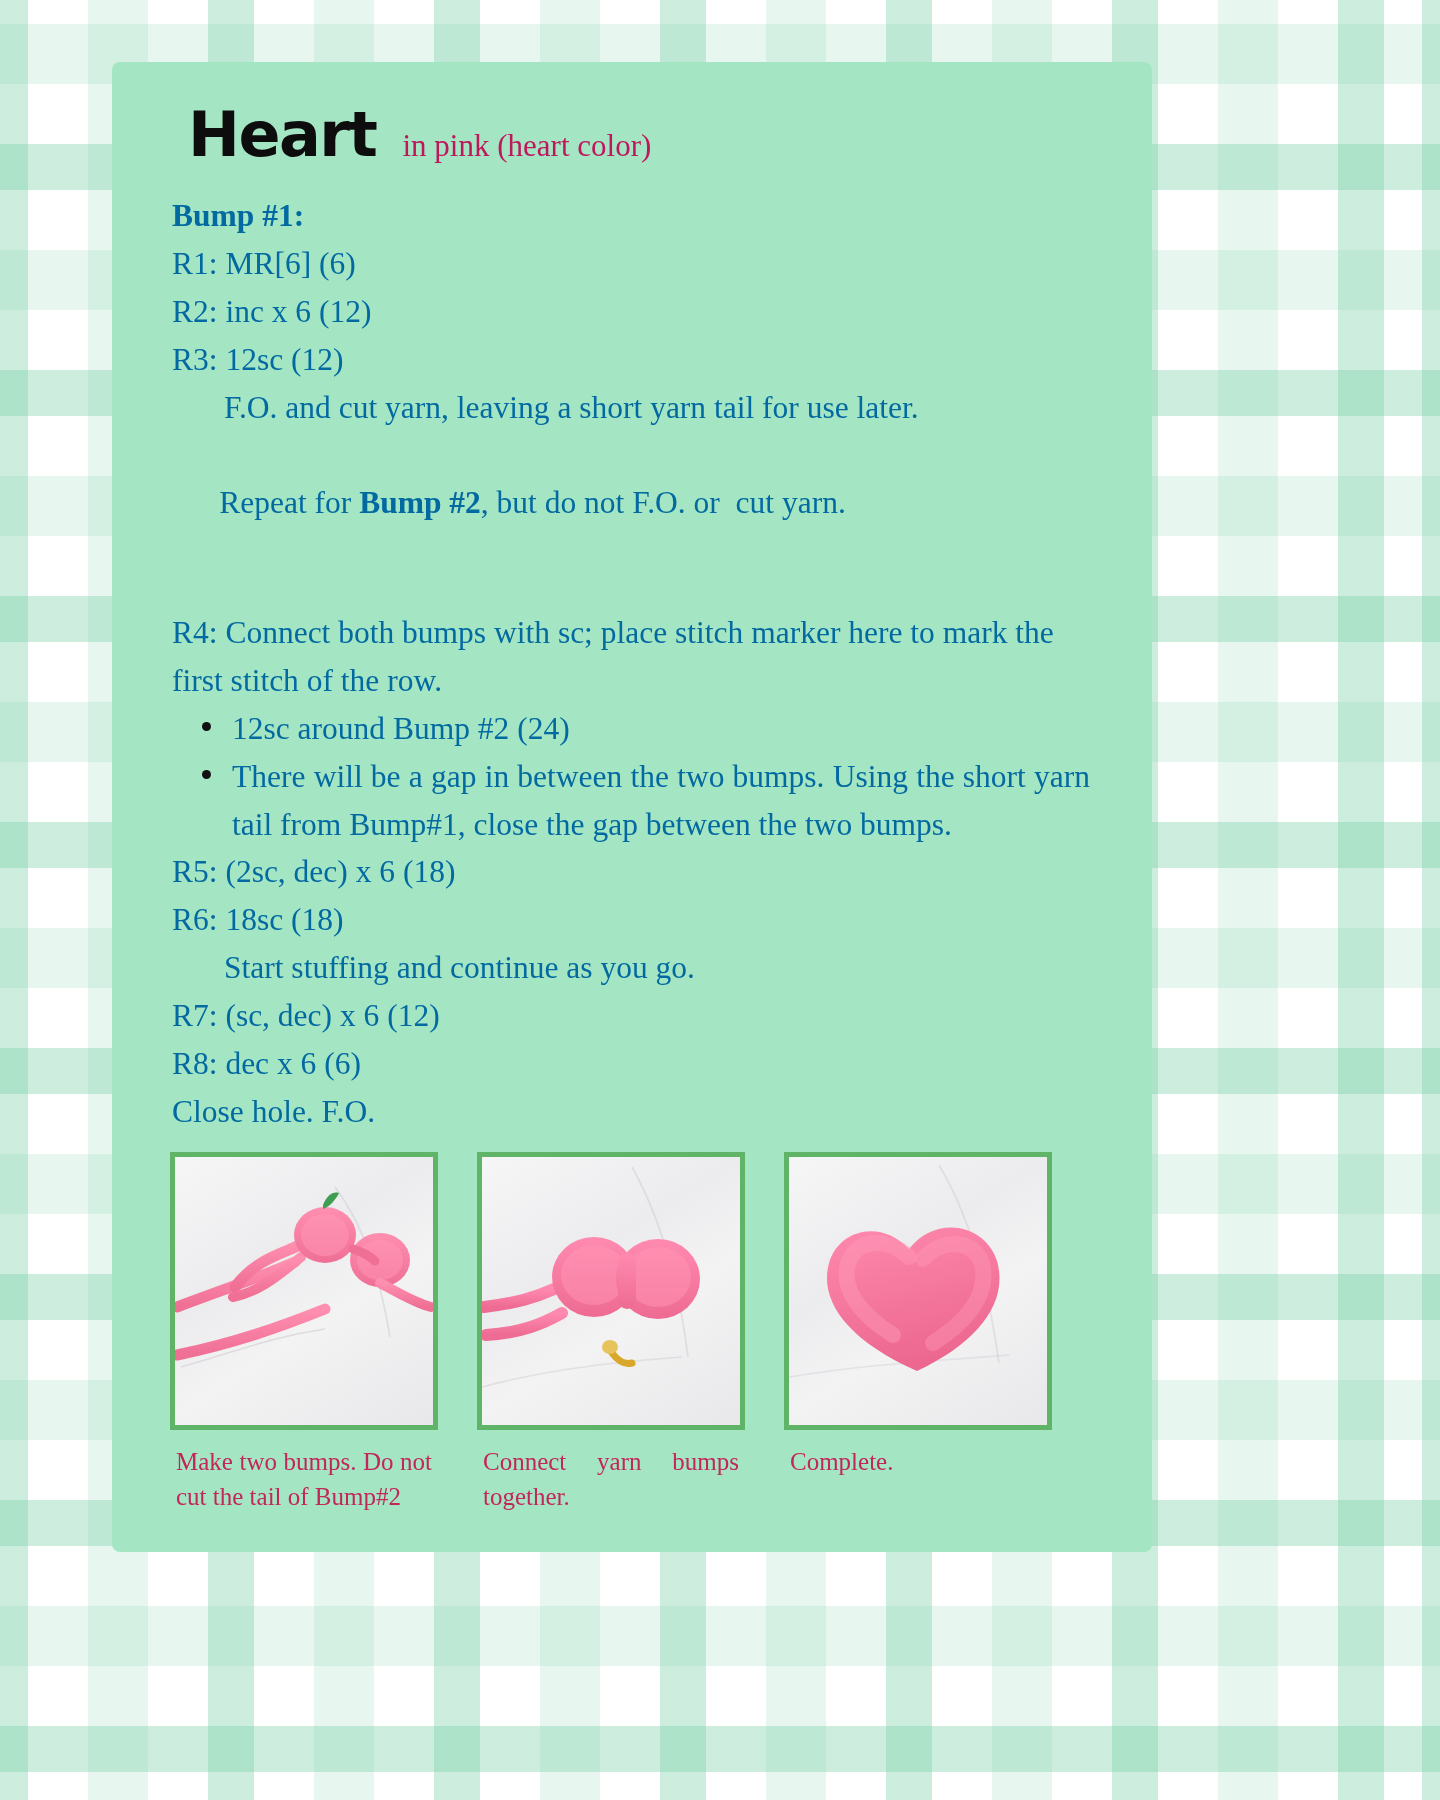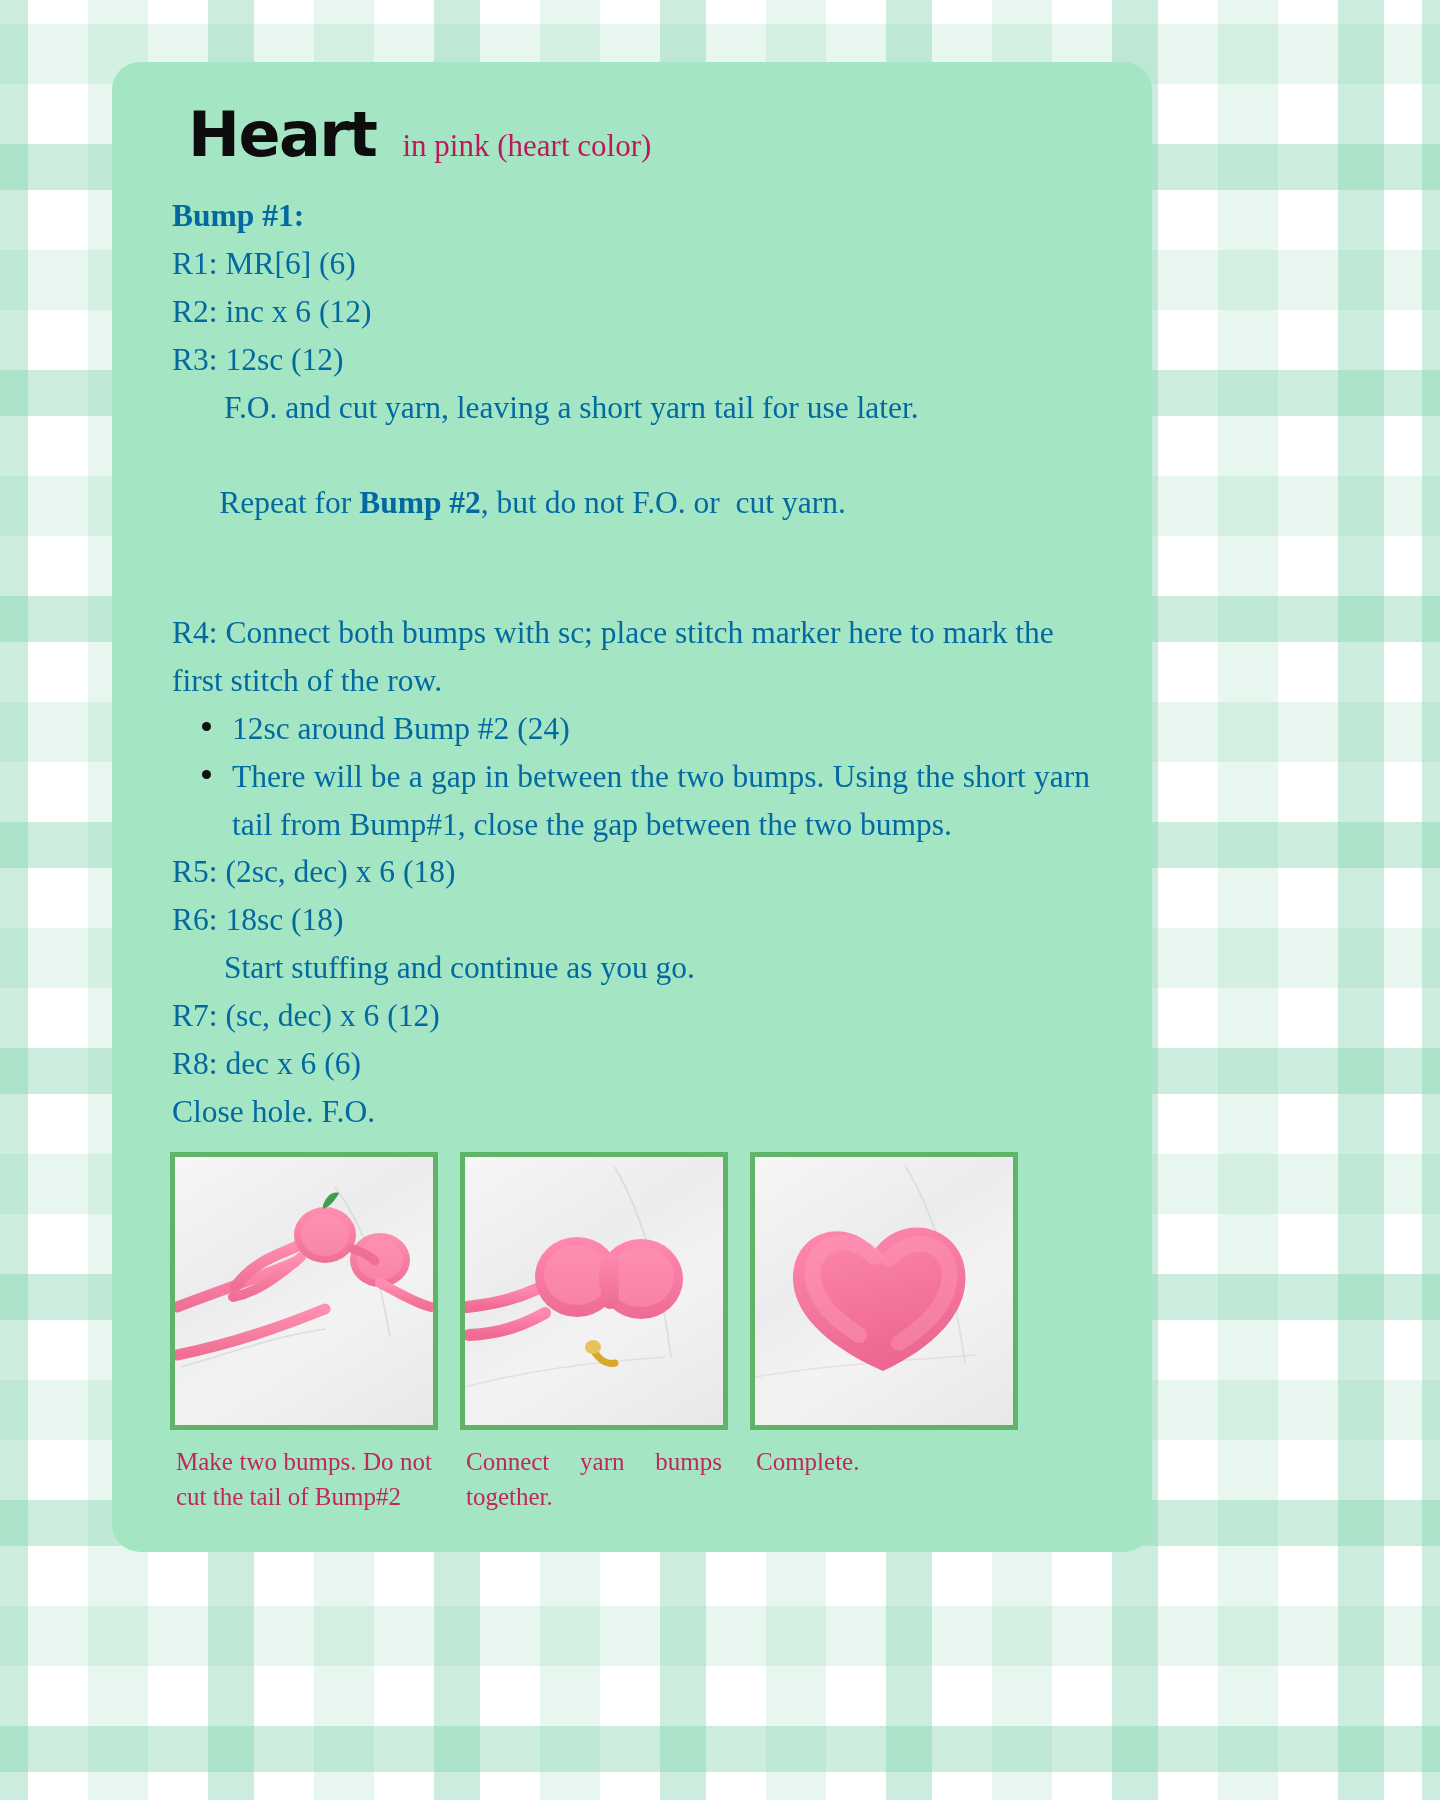--- a/index.html
+++ b/index.html
@@ -44,21 +44,21 @@
   }
 
   
   #card {
     position: absolute;
     left: 112px;
     top: 62px;
     width: 1040px;
     height: 1490px;
     background: #a4e6c4;
-    border-radius: 28px;
+    border-radius: 8px;
     padding: 42px 48px 0 48px;
   }
 
   
   .header-row {
     display: flex;
     align-items: baseline;
     gap: 26px;
     padding-left: 28px;
     margin-bottom: 26px;
@@ -112,21 +112,21 @@
     height: 9px;
     border-radius: 50%;
     background: #111111;
   }
   li.justify { text-align: justify; }
   li.justify > span.txt { display: block; }
 
   
   .photo-row {
     display: flex;
-    gap: 22px;
+    gap: 39px;
     margin-top: 16px;
     padding-left: 10px;
   }
   .photo-cell { width: 268px; }
   .frame {
     width: 268px;
     height: 278px;
     border: 5px solid #5fb468;
     background: #efeff0;
     overflow: hidden;

